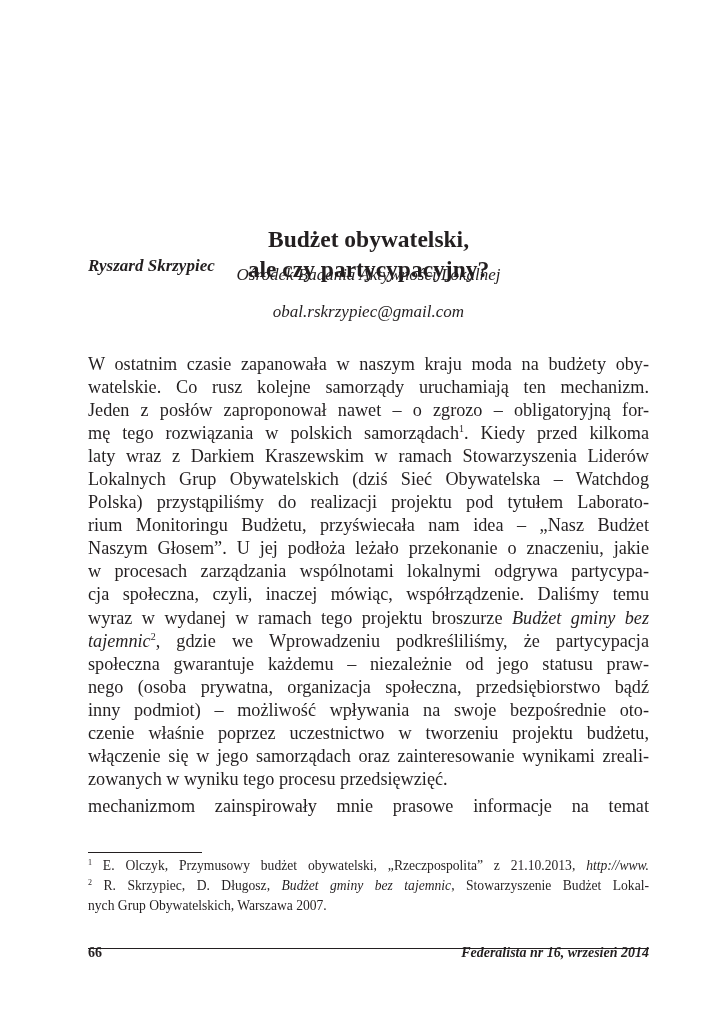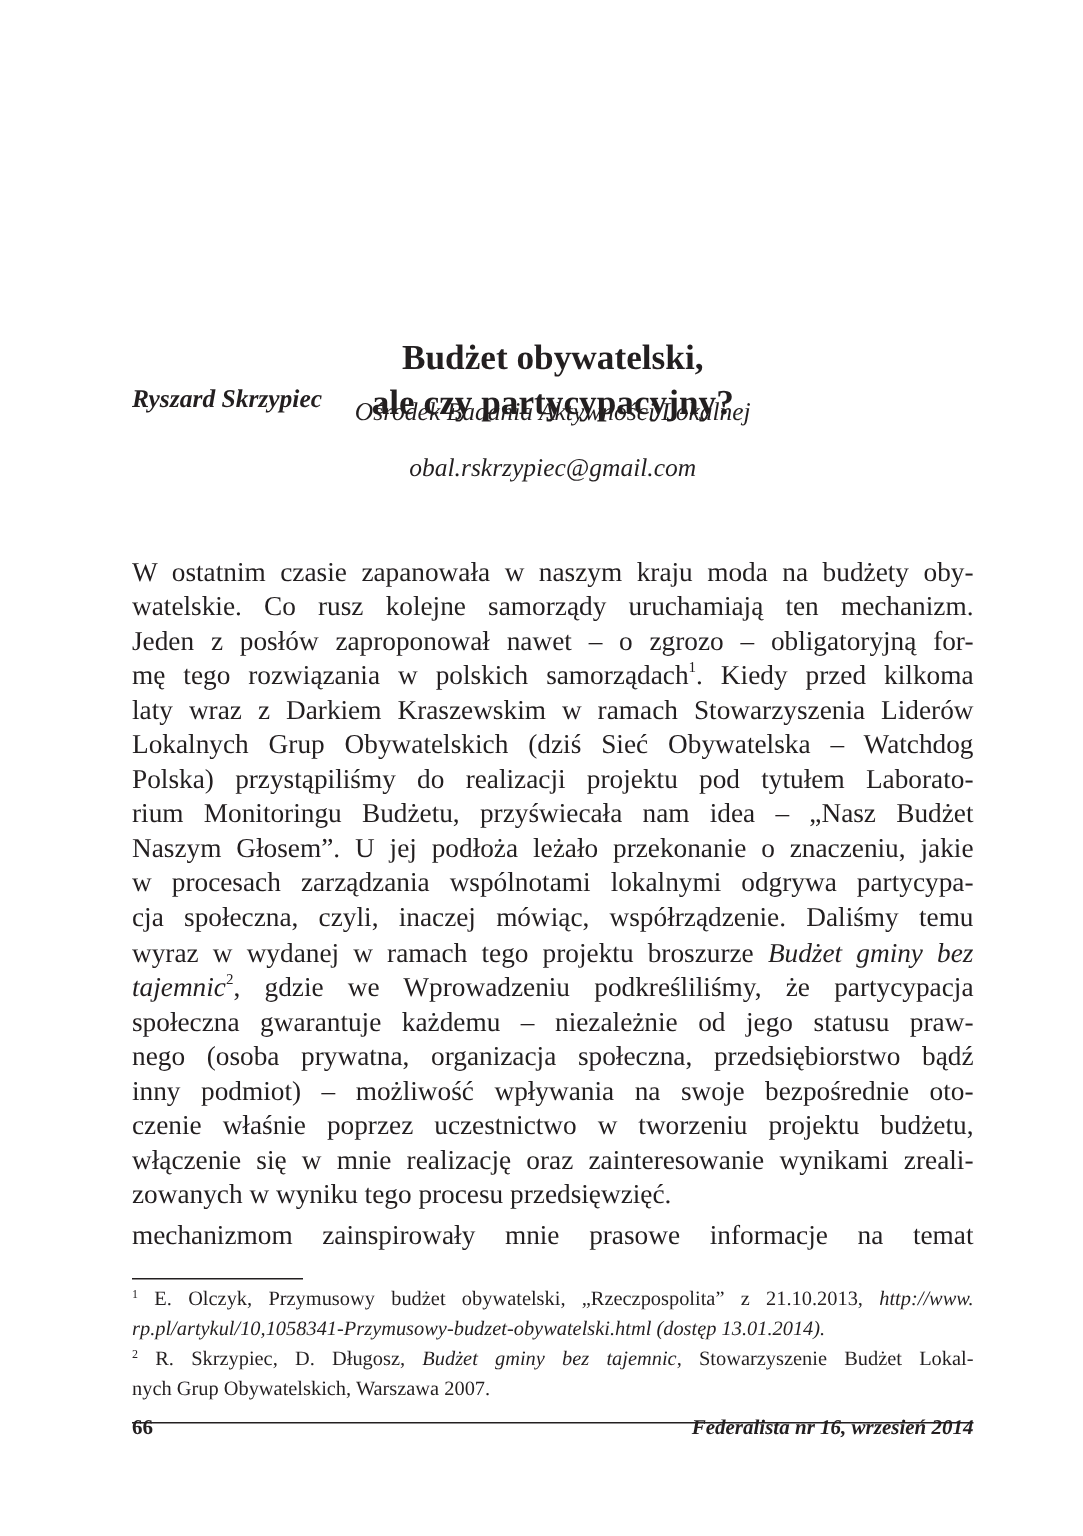--- a/index.html
+++ b/index.html
@@ -17,21 +17,21 @@
     position: absolute; top: 255px; left: 0; width: 100%; text-align: left;
     font-style: italic; font-weight: bold; font-size: 17px; line-height: 22px;
   }
   .affil, .email {
     position: absolute; left: 0; width: 100%; text-align: center;
     font-style: italic; font-size: 17px; line-height: 22px;
   }
   .affil { top: 264px; }
   .email { top: 301px; }
   .body-text {
-    position: absolute; top: 370px; left: 0; width: 561px;
+    position: absolute; top: 353px; left: 0; width: 561px;
     font-size: 18.2px; line-height: 23.05px; text-align: justify;
   }
   .line { display: block; white-space: nowrap; text-align-last: justify; text-align: justify; }
   .line.last { text-align-last: left; }
   .para2 { margin-top: 4px; }
   sup { font-size: 10px; vertical-align: top; line-height: 1; position: relative; top: 2px; }
   .footrule { position: absolute; top: 852px; left: 0; width: 114px; height: 1px; background: #231f20; }
   .footnotes {
     position: absolute; top: 856px; left: 0; width: 561px;
     font-size: 13.6px; line-height: 20px; text-align: justify;
@@ -69,32 +69,31 @@
       <span class="line">rium Monitoringu Budżetu, przyświecała nam idea – „Nasz Budżet</span>
       <span class="line">Naszym Głosem”. U jej podłoża leżało przekonanie o znaczeniu, jakie</span>
       <span class="line">w procesach zarządzania wspólnotami lokalnymi odgrywa partycypa-</span>
       <span class="line">cja społeczna, czyli, inaczej mówiąc, współrządzenie. Daliśmy temu</span>
       <span class="line"><span>wyraz w wydanej w ramach tego projektu broszurze </span><i>Budżet gminy bez</i></span>
       <span class="line"><i>tajemnic</i><sup>2</sup><span>, gdzie we Wprowadzeniu podkreśliliśmy, że partycypacja</span></span>
       <span class="line">społeczna gwarantuje każdemu – niezależnie od jego statusu praw-</span>
       <span class="line">nego (osoba prywatna, organizacja społeczna, przedsiębiorstwo bądź</span>
       <span class="line">inny podmiot) – możliwość wpływania na swoje bezpośrednie oto-</span>
       <span class="line">czenie właśnie poprzez uczestnictwo w tworzeniu projektu budżetu,</span>
-      <span class="line">włączenie się w mnie realizację oraz zainteresowanie wynikami zreali-</span>
+      <span class="line">włączenie się w jego samorządach oraz zainteresowanie wynikami zreali-</span>
       <span class="line last">zowanych w wyniku tego procesu przedsięwzięć.</span>
     </div>
     <div class="para2">
       <span class="line">mechanizmom zainspirowały mnie prasowe informacje na temat</span>
     </div>
   </div>
 
   <div class="footrule"></div>
   <div class="footnotes">
     <div class="line"><sup>1</sup><span> E. Olczyk, Przymusowy budżet obywatelski, „Rzeczpospolita” z 21.10.2013, </span><i>http://www.</i></div>
-    <div class="line last"><i>rp.pl/artykul/10,1058341-Przymusowy-budzet-obywatelski.html (dostęp 13.01.2014).</i></div>
     <div class="line"><sup>2</sup><span> R. Skrzypiec, D. Długosz, </span><i>Budżet gminy bez tajemnic</i><span>, Stowarzyszenie Budżet Lokal-</span></div>
     <div class="line last">nych Grup Obywatelskich, Warszawa 2007.</div>
   </div>
 
   <div class="footer-rule"></div>
   <div class="footer">
     <span>66</span>
     <span class="journal">Federalista nr 16, wrzesień 2014</span>
   </div>
 </div>

